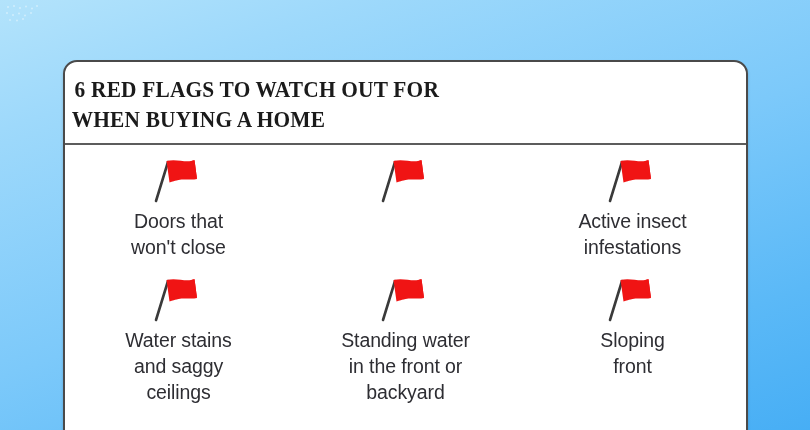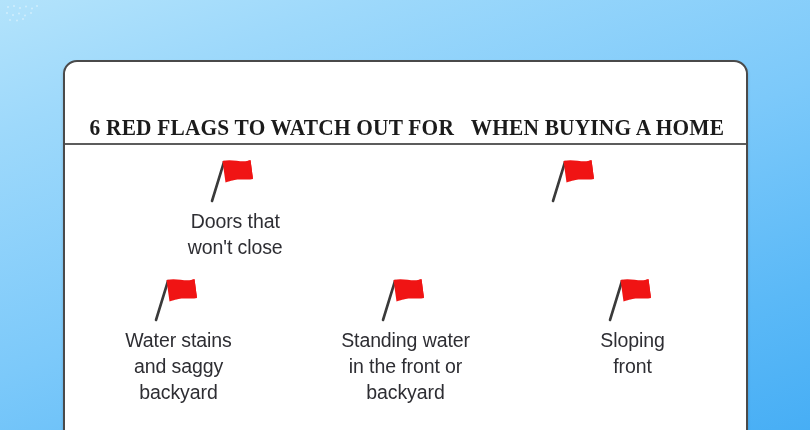--- a/index.html
+++ b/index.html
@@ -34,21 +34,22 @@
     background: #ffffff;
     border: 2px solid #4a4a4a;
     border-radius: 14px;
     box-shadow: 0 2px 3px rgba(0,0,0,0.18);
     overflow: hidden;
   }
 
   #card-header {
     height: 83px;
     display: flex;
-    align-items: flex-end;
+    flex-direction: column;
+    align-items: flex-start;
     justify-content: center;
     padding-top: 4px;
     border-bottom: 2px solid #5c5c5c;
   }
 
   .title-line {
     font-family: "Liberation Serif", "DejaVu Serif", serif;
     font-weight: 700;
     font-size: 22.5px;
     letter-spacing: 0.2px;
@@ -139,34 +140,43 @@
       </div>
 
       <div class="flag-cell">
         <svg class="flag-icon" viewBox="0 0 58 46" xmlns="http://www.w3.org/2000/svg">
           <path d="M6 44 L18 5" stroke="#3a3a3a" stroke-width="2.6" stroke-linecap="round" fill="none"></path>
           <path d="M16.5 4 C26 1.5, 34 5.5, 41 4 C41 4, 42 3.5, 44.5 3 L47 22 C41 23.5, 35 21.5, 28.5 23 C23 24.2, 21.5 24.8, 19.5 25.5 Z" fill="#f01414"></path>
           <path d="M44.5 3 L47 22 L40.8 13.2 Z" fill="#f01414"></path>
         </svg>
       </div>
 
+      <div class="flag-cell">
+        <svg class="flag-icon" viewBox="0 0 58 46" xmlns="http://www.w3.org/2000/svg">
+          <path d="M6 44 L18 5" stroke="#3a3a3a" stroke-width="2.6" stroke-linecap="round" fill="none"></path>
+          <path d="M16.5 4 C26 1.5, 34 5.5, 41 4 C41 4, 42 3.5, 44.5 3 L47 22 C41 23.5, 35 21.5, 28.5 23 C23 24.2, 21.5 24.8, 19.5 25.5 Z" fill="#f01414"></path>
+          <path d="M44.5 3 L47 22 L40.8 13.2 Z" fill="#f01414"></path>
+        </svg>
+        <div class="flag-label">Active insect
+infestations</div>
+      </div>
 
     </div>
 
     <div class="flag-row row-2">
 
       <div class="flag-cell">
         <svg class="flag-icon" viewBox="0 0 58 46" xmlns="http://www.w3.org/2000/svg">
           <path d="M6 44 L18 5" stroke="#3a3a3a" stroke-width="2.6" stroke-linecap="round" fill="none"></path>
           <path d="M16.5 4 C26 1.5, 34 5.5, 41 4 C41 4, 42 3.5, 44.5 3 L47 22 C41 23.5, 35 21.5, 28.5 23 C23 24.2, 21.5 24.8, 19.5 25.5 Z" fill="#f01414"></path>
           <path d="M44.5 3 L47 22 L40.8 13.2 Z" fill="#f01414"></path>
         </svg>
         <div class="flag-label">Water stains
 and saggy
-backyard</div>
+ceilings</div>
       </div>
 
       <div class="flag-cell">
         <svg class="flag-icon" viewBox="0 0 58 46" xmlns="http://www.w3.org/2000/svg">
           <path d="M6 44 L18 5" stroke="#3a3a3a" stroke-width="2.6" stroke-linecap="round" fill="none"></path>
           <path d="M16.5 4 C26 1.5, 34 5.5, 41 4 C41 4, 42 3.5, 44.5 3 L47 22 C41 23.5, 35 21.5, 28.5 23 C23 24.2, 21.5 24.8, 19.5 25.5 Z" fill="#f01414"></path>
           <path d="M44.5 3 L47 22 L40.8 13.2 Z" fill="#f01414"></path>
         </svg>
         <div class="flag-label">Standing water
 in the front or

